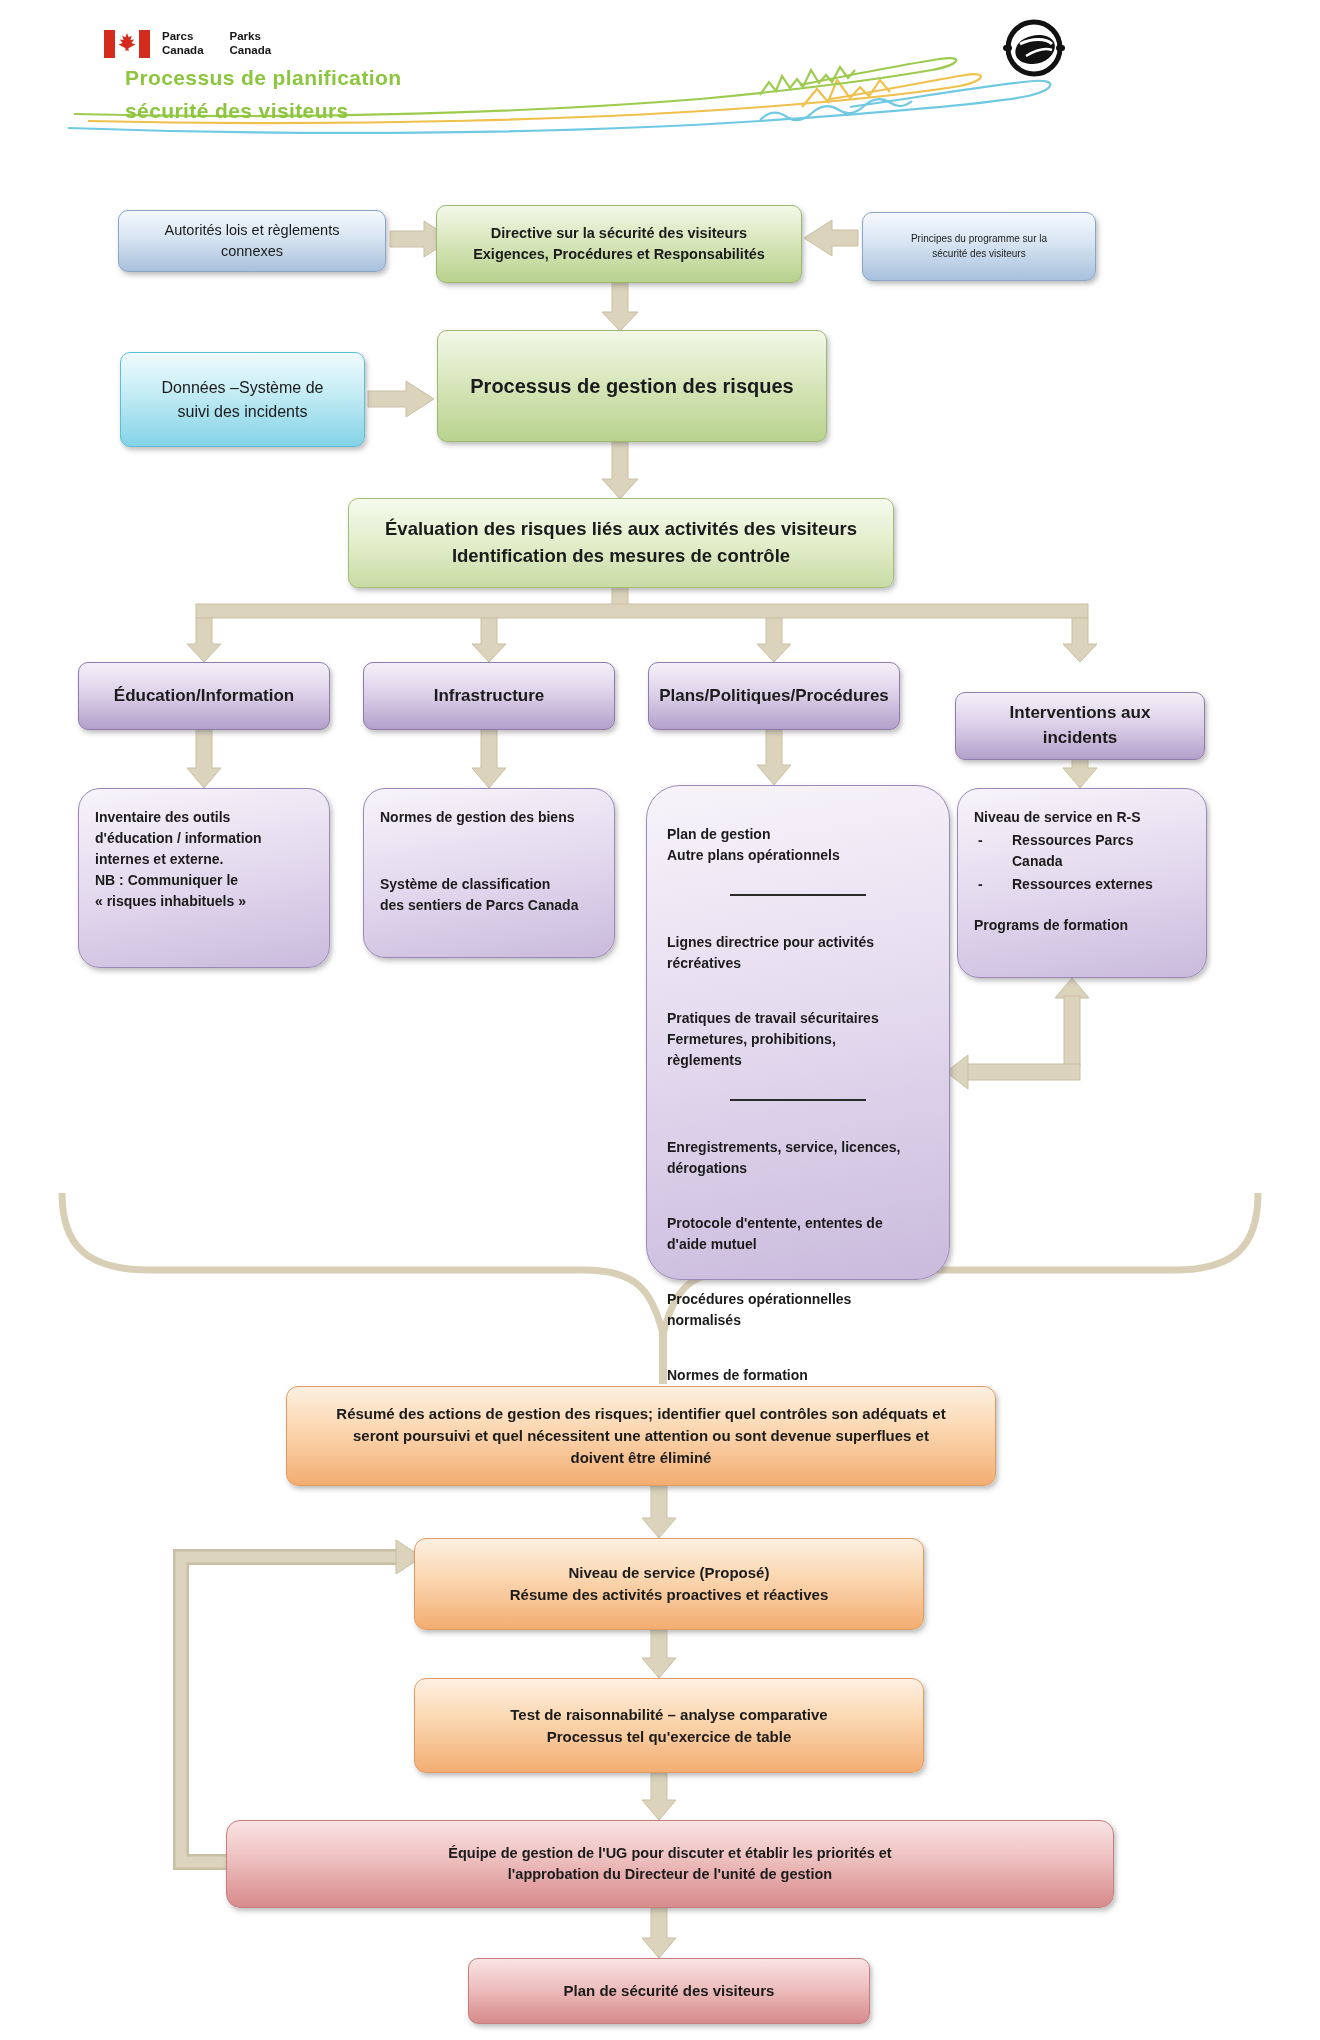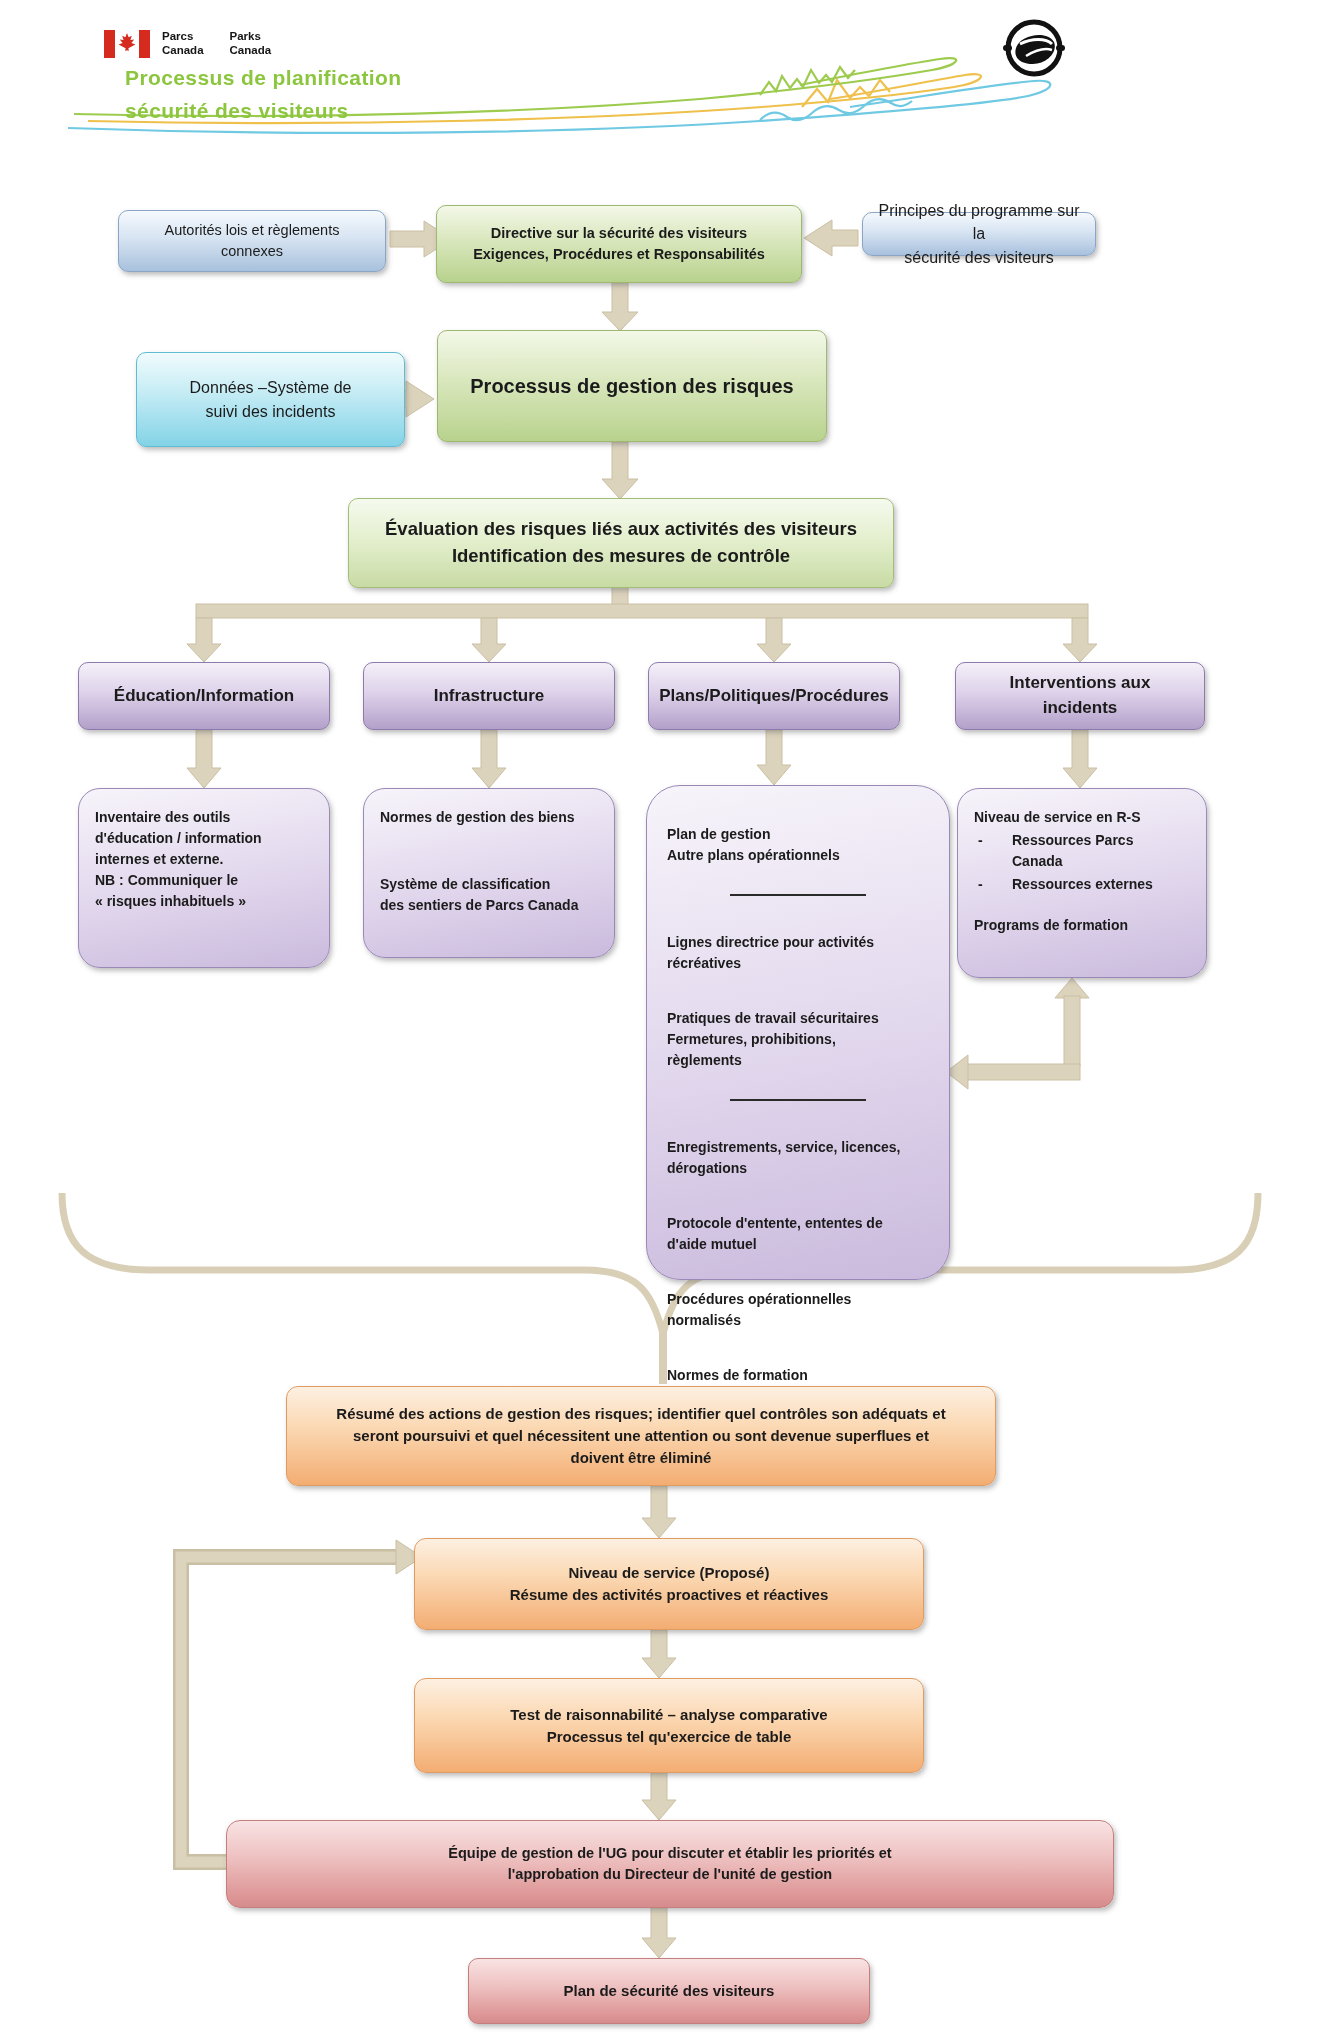--- a/index.html
+++ b/index.html
@@ -131,26 +131,26 @@
   <div class="box blue" style="left:118px;top:210px;width:268px;height:62px;">
     <div class="pre">Autorités lois et règlements
 connexes</div>
   </div>
 
   <div class="box green" style="left:436px;top:205px;width:366px;height:78px;">
     <div>Directive sur la sécurité des visiteurs</div>
     <div>Exigences, Procédures et Responsabilités</div>
   </div>
 
-  <div class="box blue" style="left:862px;top:212px;width:234px;height:44px;font-size:16px;">
+  <div class="box blue" style="left:862px;top:212px;width:234px;height:69px;font-size:10px;">
     <div class="pre">Principes du programme sur la
 sécurité des visiteurs</div>
   </div>
 
-  <div class="box cyan" style="left:136px;top:352px;width:269px;height:95px;justify-content:center;">
+  <div class="box cyan" style="left:120px;top:352px;width:245px;height:95px;justify-content:center;">
     <div class="pre">Données –Système de
 suivi des incidents</div>
   </div>
 
   <div class="box green processus-box" style="left:437px;top:330px;width:390px;height:112px;">
     <div>Processus de gestion des risques</div>
   </div>
 
   <div class="box greenlight evaluation-box" style="left:348px;top:498px;width:546px;height:90px;">
     <div class="pre">Évaluation des risques liés aux activités des visiteurs
@@ -159,21 +159,21 @@
 
   <div class="box purple" style="left:78px;top:662px;width:252px;height:68px;">
     <div class="pre">Éducation/Information</div>
   </div>
   <div class="box purple" style="left:363px;top:662px;width:252px;height:68px;">
     <div class="pre">Infrastructure</div>
   </div>
   <div class="box purple" style="left:648px;top:662px;width:252px;height:68px;">
     <div class="pre">Plans/Politiques/Procédures</div>
   </div>
-  <div class="box purple" style="left:955px;top:662px;width:250px;height:68px;">
+  <div class="box purple" style="left:955px;top:692px;width:250px;height:68px;">
     <div class="pre">Interventions aux
 incidents</div>
   </div>
 
   <div class="box purple-detail" style="left:78px;top:788px;width:252px;height:180px;">
     <div class="pre">Inventaire des outils
 d'éducation / information
 internes et externe.
 NB : Communiquer le
 « risques inhabituels »</div>

